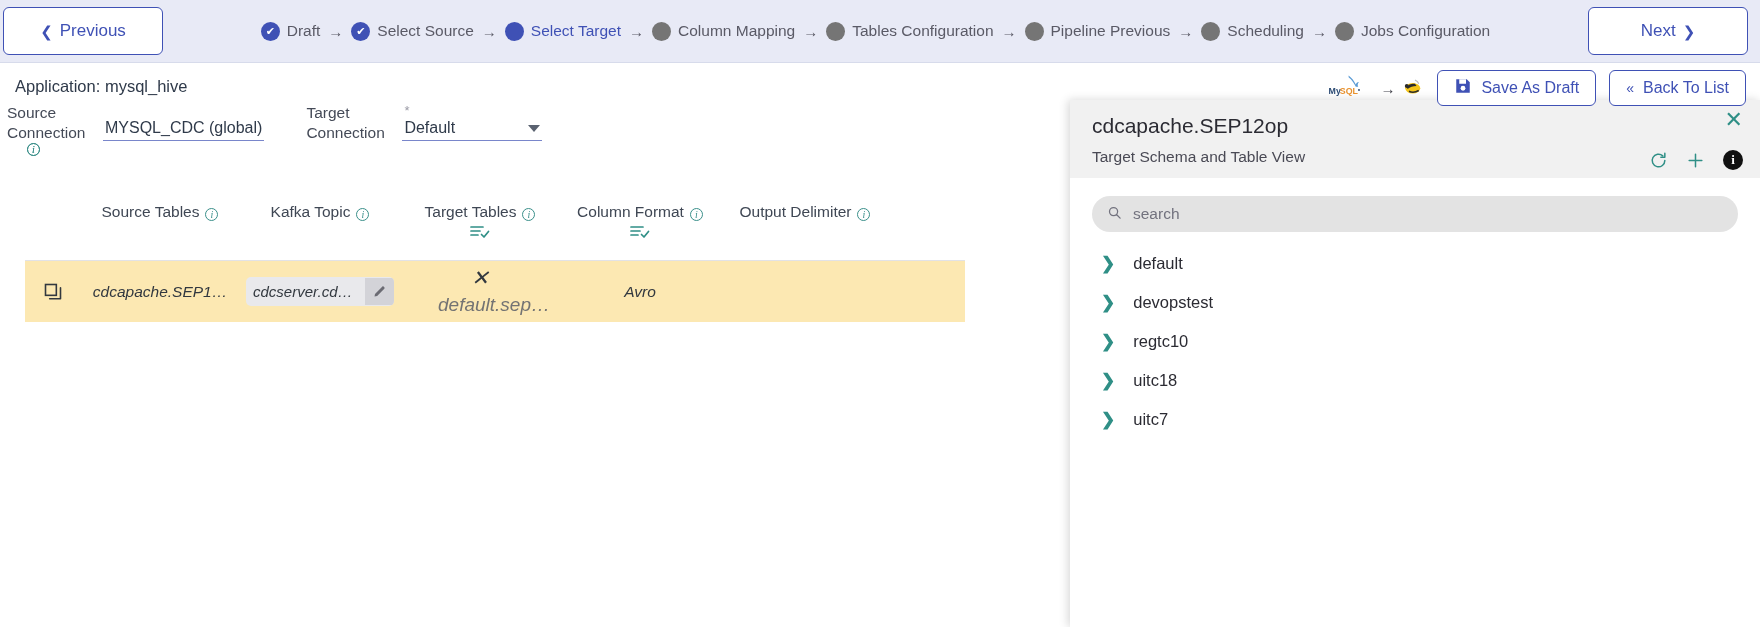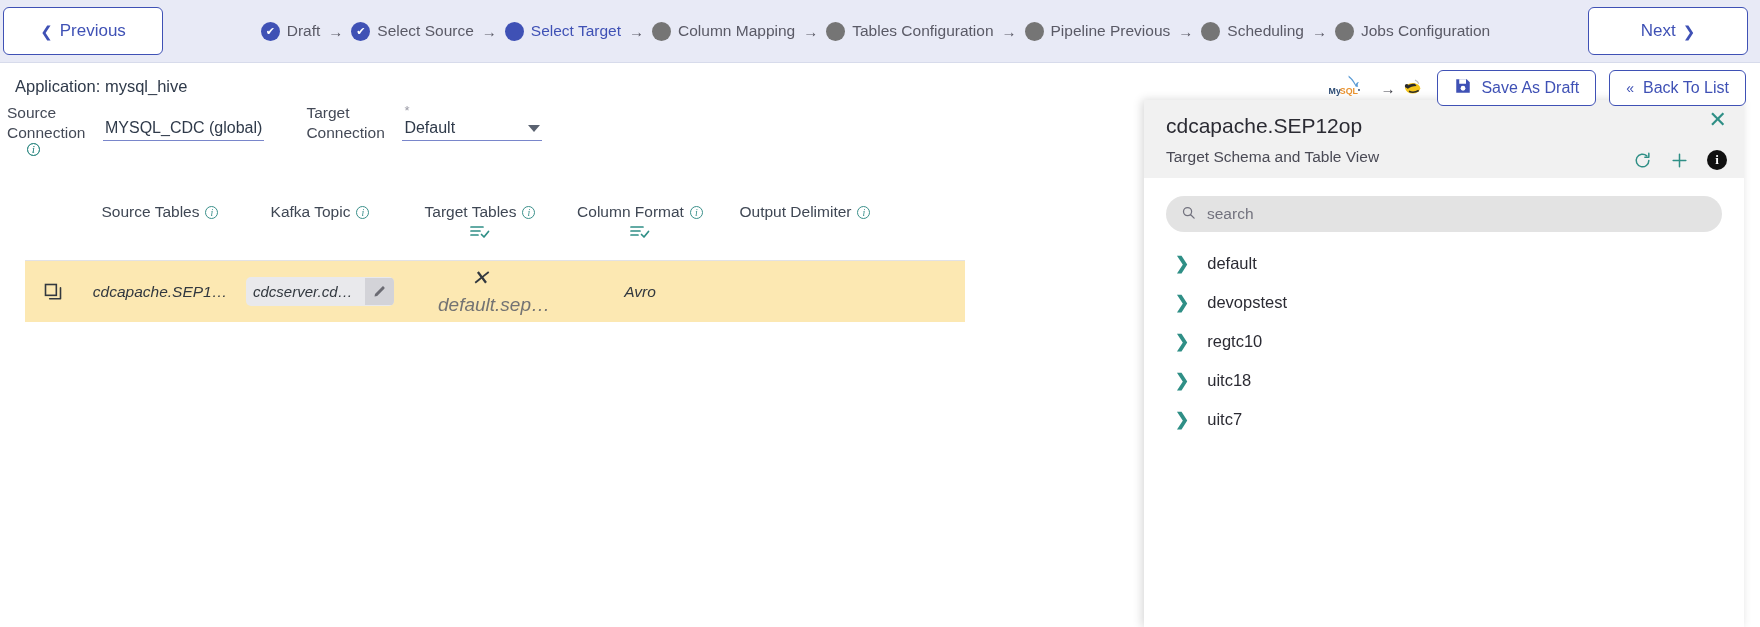--- a/index.html
+++ b/index.html
@@ -127,21 +127,21 @@
     min-height: 58px;
   }
   .th {
     font-size: 15.5px;
     color: #3f4754;
     display: flex;
     flex-direction: column;
     align-items: center;
     gap: 4px;
   }
-  .th-inner { display: flex; align-items: center; gap: 6px; white-space: nowrap; }
+  .th-inner { display: flex; align-items: flex-end; gap: 6px; white-space: nowrap; }
   .filter-ico { color: #2f8f86; font-size: 15px; line-height: 1; }
 
   .col-src { width: 160px; }
   .col-kafka { width: 160px; }
   .col-tgt { width: 160px; }
   .col-fmt { width: 160px; }
   .col-dlm { width: 170px; }
   .col-icon { width: 55px; }
 
   .trow {
@@ -206,22 +206,22 @@
     font-size: 16px;
     padding: 0 16px;
     display: flex; align-items: center; gap: 9px;
     cursor: pointer;
   }
   .save-ico { width: 18px; height: 18px; }
 
   
   .panel {
     position: absolute;
-    right: 16px; top: 37px;
-    width: 600px;
+    right: 0; top: 37px;
+    width: 690px;
     height: 527px;
     background: #ffffff;
     box-shadow: -2px 0 9px rgba(0,0,0,0.16);
   }
   .panel-head { background: #f1f1f1; padding: 14px 22px 12px 22px; position: relative; }
   .panel-title { font-size: 21px; color: #2b2b33; }
   .panel-sub { font-size: 15.5px; color: #4a4a55; margin-top: 10px; }
   .panel-close {
     position: absolute; right: 17px; top: 9px;
     font-size: 22px; color: #2f8f86; cursor: pointer; line-height: 1;

